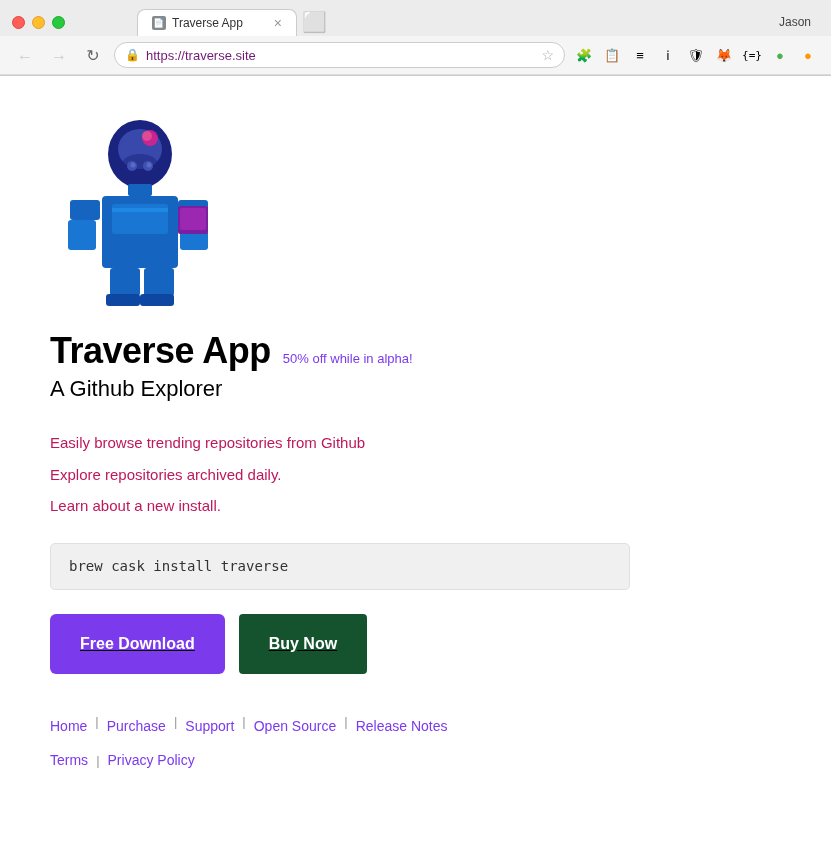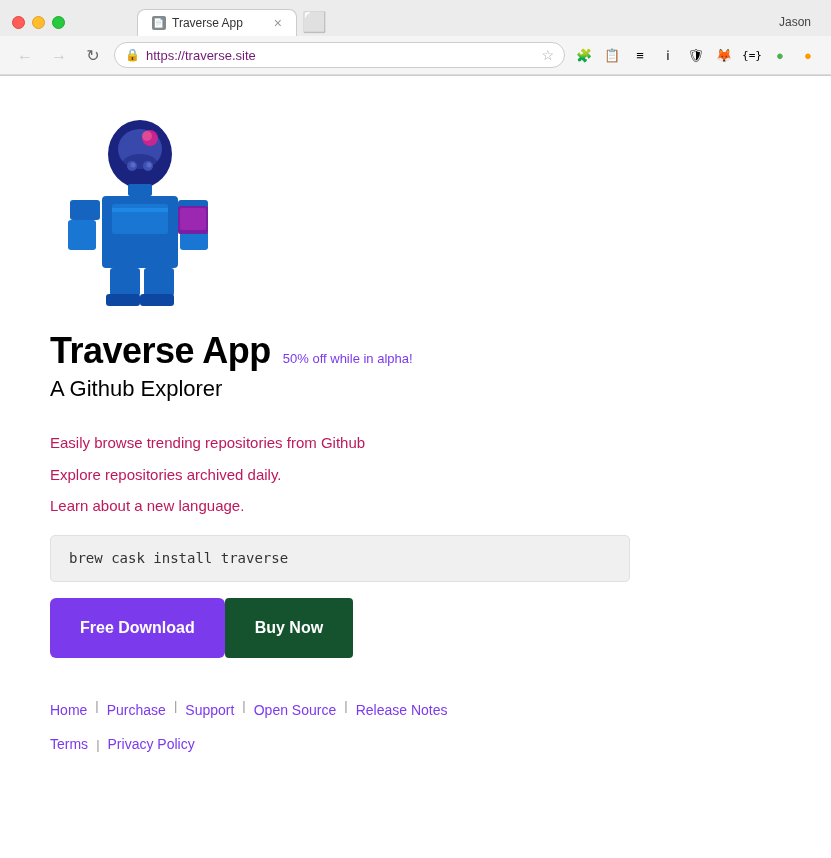--- a/index.html
+++ b/index.html
@@ -231,27 +231,29 @@
     }
 
     .code-block {
       background: #f0f0f0;
       border: 1px solid #e0e0e0;
       border-radius: 5px;
       padding: 14px 18px;
       font-family: 'Courier New', Courier, monospace;
       font-size: 14px;
       color: #333;
-      margin: 16px 0;
+      margin: 24px 0;
       width: 580px;
     }
 
     .buttons-row {
       display: flex;
+      gap: 14px;
       margin-bottom: 36px;
+      text-decoration: underline;
     }
 
     .btn-free-download {
       background: #7c3aed;
       color: #fff;
       border: none;
       border-radius: 6px;
       padding: 14px 30px;
       font-size: 16px;
       font-weight: 600;
@@ -420,21 +422,21 @@
 
   <div class="app-title-row">
     <h1 class="app-title">Traverse App</h1>
     <span class="alpha-badge">50% off while in alpha!</span>
   </div>
 
   <h2 class="app-subtitle">A Github Explorer</h2>
 
   <p class="description">Easily browse trending repositories from Github</p>
   <p class="description">Explore repositories archived daily.</p>
-  <p class="description">Learn about a new language.</p>
+  <p class="description">Learn about a new install.</p>
 
   <div class="code-block">
     <code>brew cask install traverse</code>
   </div>
 
   <div class="buttons-row">
     <button class="btn-free-download">Free Download</button>
     <button class="btn-buy-now">Buy Now</button>
   </div>
 

